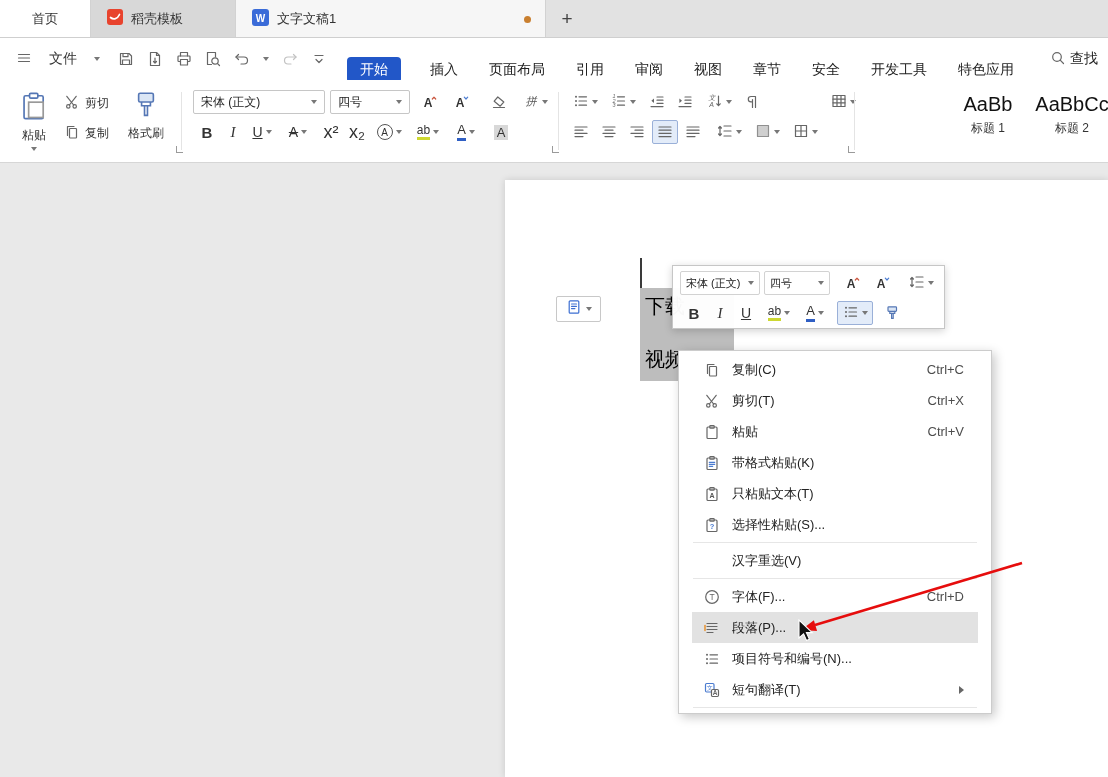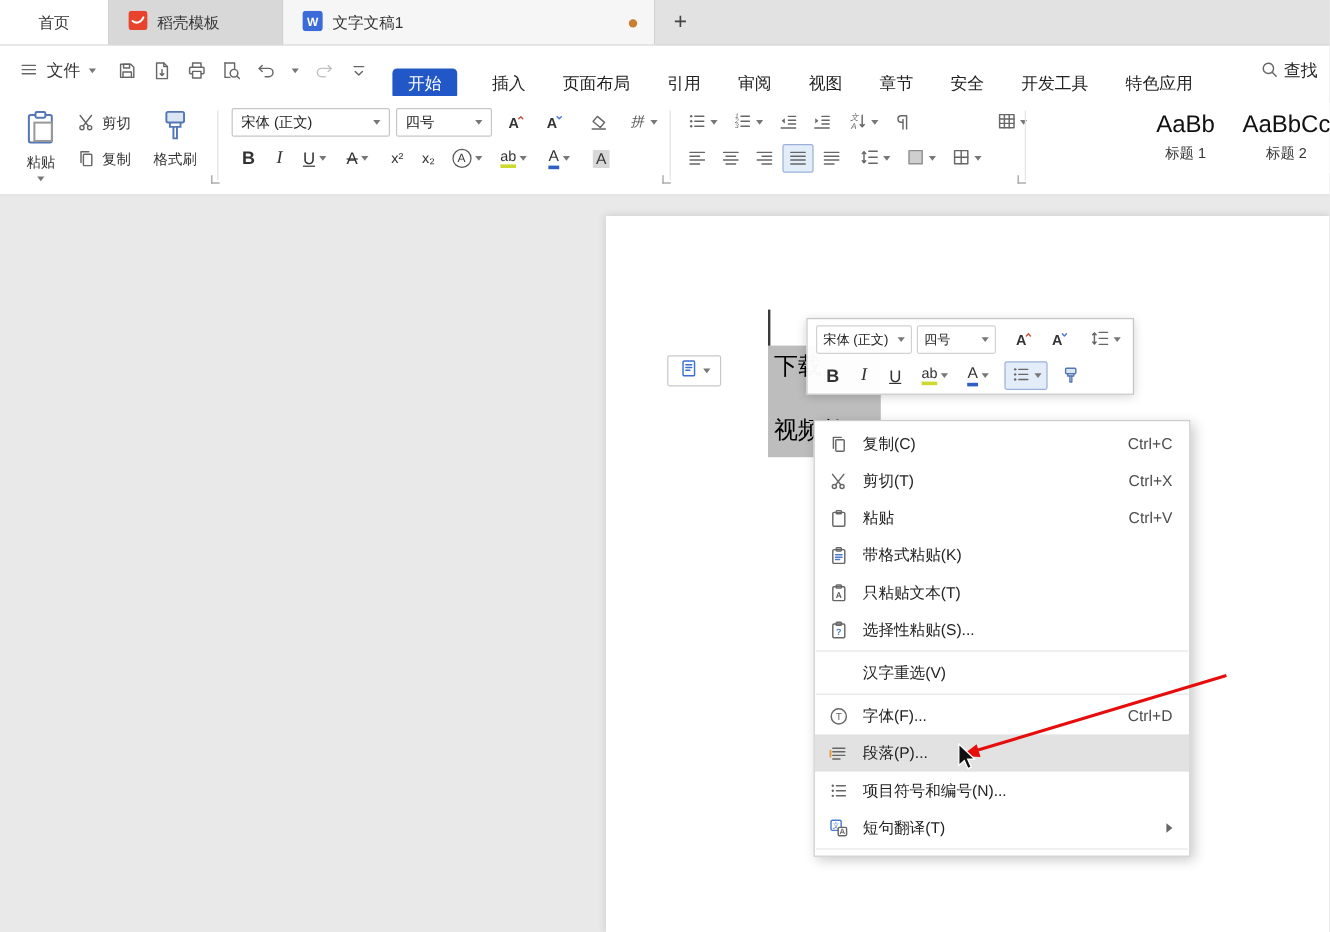--- a/index.html
+++ b/index.html
@@ -9,40 +9,40 @@
   
   .tabbar{position:absolute;left:0;top:0;width:1108px;height:38px;background:#e2e2e2;display:flex;align-items:stretch;border-bottom:1px solid #cfcfcf;}
   .wtab{display:flex;align-items:center;gap:8px;padding:0 16px;font-size:13px;color:#333;border-right:1px solid #d2d2d2;}
   .wtab.home{width:91px;background:#fff;justify-content:center;}
   .wtab.docer{width:145px;background:#d8d8d8;}
   .wtab.doc{width:310px;background:#f6f6f6;position:relative;}
   .moddot{position:absolute;right:14px;top:16px;width:7px;height:7px;border-radius:50%;background:#c97f2f;}
   .newtab{width:42px;display:flex;align-items:center;justify-content:center;font-size:19px;color:#444;}
   
   .menurow{position:absolute;left:0;top:38px;width:1108px;height:42px;background:#fff;display:flex;align-items:center;padding:0 10px;}
-  .filemenu{display:flex;align-items:center;gap:7px;font-size:14px;color:#333;padding:0 6px;}
+  .filemenu{display:flex;align-items:center;gap:17px;font-size:14px;color:#333;padding:0 6px;}
   .qat{display:flex;align-items:center;gap:13px;margin-left:12px;}
   .qbtn{display:flex;align-items:center;}
   .rtabs{display:flex;align-items:center;gap:27px;margin-left:20px;font-size:14px;color:#222;white-space:nowrap;}
   .rtab{padding:4px 2px;cursor:default;margin-top:21px;}
   .rtab.active{background:#2257c8;color:#fff;border-radius:4px;padding:4px 13px;}
   .searchbox{margin-left:auto;display:flex;align-items:center;gap:4px;font-size:14px;color:#222;padding-right:0px;}
   
   .ribbon{position:absolute;left:0;top:80px;width:1108px;height:83px;background:#fff;border-bottom:1px solid #d6d6d6;}
   .bigbtn{position:absolute;top:7px;width:48px;height:68px;display:flex;flex-direction:column;align-items:center;justify-content:flex-start;gap:3px;padding-top:4px;font-size:12px;color:#333;}
   .smallbtn{position:absolute;height:24px;display:flex;align-items:center;gap:5px;font-size:12px;color:#333;}
   .vsep{position:absolute;top:12px;width:1px;height:58px;background:#e4e4e4;}
   .combo{position:absolute;height:24px;border:1px solid #c6c6c6;border-radius:2px;background:#fff;display:flex;align-items:center;font-size:12px;color:#222;padding:0 7px;}
   .combo .cv{margin-left:auto;}
   .tbtn{position:absolute;width:26px;height:24px;display:flex;align-items:center;justify-content:center;gap:3px;font-size:13px;color:#333;}
   .bB{font-weight:700;font-size:15px;}
   .bI{font-style:italic;font-family:"Liberation Serif","DejaVu Serif",serif;font-size:15px;}
   .bU{text-decoration:underline;font-size:14px;}
   .bS{text-decoration:line-through;font-size:14px;}
-  .supsub{font-size:12px;}
+  .supsub{font-size:18px;}
   .circA{display:inline-flex;align-items:center;justify-content:center;width:16px;height:16px;border:1px solid #555;border-radius:50%;font-size:10px;}
   .hlab{display:inline-block;border-bottom:3px solid #cdd831;line-height:1.1;font-size:12px;text-align:right;}
   .fcol{display:inline-block;border-bottom:3px solid #2f5fc4;line-height:1.1;font-size:13px;}
   .fshade{display:inline-block;background:#d8d8d8;padding:0 3px;font-size:13px;}
   .pressed{background:#e3ecf9;border:1px solid #9ab0d8;border-radius:2px;}
   .stylecard{position:absolute;top:6px;width:80px;height:58px;display:flex;flex-direction:column;align-items:center;justify-content:center;gap:4px;background:#fff;overflow:hidden;white-space:nowrap;}
   .stylecard.sel{border:1px solid #9f9f9f;}
   .stylecard .pv1{font-size:11px;color:#111;}
   .stylecard .pv2{font-size:20px;color:#111;}
   .stylecard .nm{font-size:12px;color:#333;}
@@ -53,21 +53,21 @@
   .caretmark{position:absolute;left:640px;top:95px;width:2px;height:33px;background:#3a3a3a;}
   .sel{position:absolute;left:640px;top:125px;width:94px;height:93px;background:#bdbdbd;}
   .dtext{position:absolute;left:645px;font-size:20px;color:#000;font-family:"Liberation Serif","DejaVu Serif",serif;line-height:26px;}
   .pasteopts{position:absolute;left:556px;top:133px;width:45px;height:26px;background:#fff;border:1px solid #c8c8c8;border-radius:2px;display:flex;align-items:center;justify-content:center;gap:4px;}
   
   .minibar{position:absolute;left:672px;top:102px;width:273px;height:64px;background:rgba(255,255,255,.97);border:1px solid #c6c6c6;box-shadow:0 2px 8px rgba(0,0,0,.18);z-index:5;}
   .mcombo{position:absolute;height:24px;border:1px solid #d2d2d2;border-radius:2px;background:#fff;display:flex;align-items:center;font-size:11px;color:#222;padding:0 5px;white-space:nowrap;overflow:hidden;}
   .mcombo .cv{margin-left:auto;}
   .mbtn{position:absolute;width:26px;height:24px;display:flex;align-items:center;justify-content:center;gap:3px;font-size:13px;color:#333;}
   
-  .ctxmenu{position:absolute;left:678px;top:187px;width:314px;background:#fff;border:1px solid #cccccc;box-shadow:3px 3px 10px rgba(0,0,0,.22);padding:3px 0;z-index:6;}
+  .ctxmenu{position:absolute;left:678px;top:187px;width:314px;background:#fff;border:1px solid #cccccc;box-shadow:3px 3px 10px rgba(0,0,0,.22);padding:3px 13px;z-index:6;}
   .cm-row{height:31px;display:flex;align-items:center;padding:0 14px 0 12px;font-size:13px;color:#222;}
   .cm-row.hl{background:#e2e2e2;}
   .cm-icon{width:18px;height:16px;margin-right:10px;display:flex;align-items:center;flex:none;}
   .cm-row.noicon .cm-icon{visibility:hidden;}
   .cm-shortcut{margin-left:auto;color:#4d4d4d;font-size:13px;}
   .cm-sub{margin-left:auto;width:0;height:0;border-left:5px solid #666;border-top:4px solid transparent;border-bottom:4px solid transparent;}
   .cm-sep{height:1px;background:#e6e6e6;margin:2px 1px;}
   
   .annot{position:absolute;left:0;top:0;width:1108px;height:614px;pointer-events:none;z-index:8;}
   .mcursor{position:absolute;left:798px;top:456px;z-index:9;pointer-events:none;}

